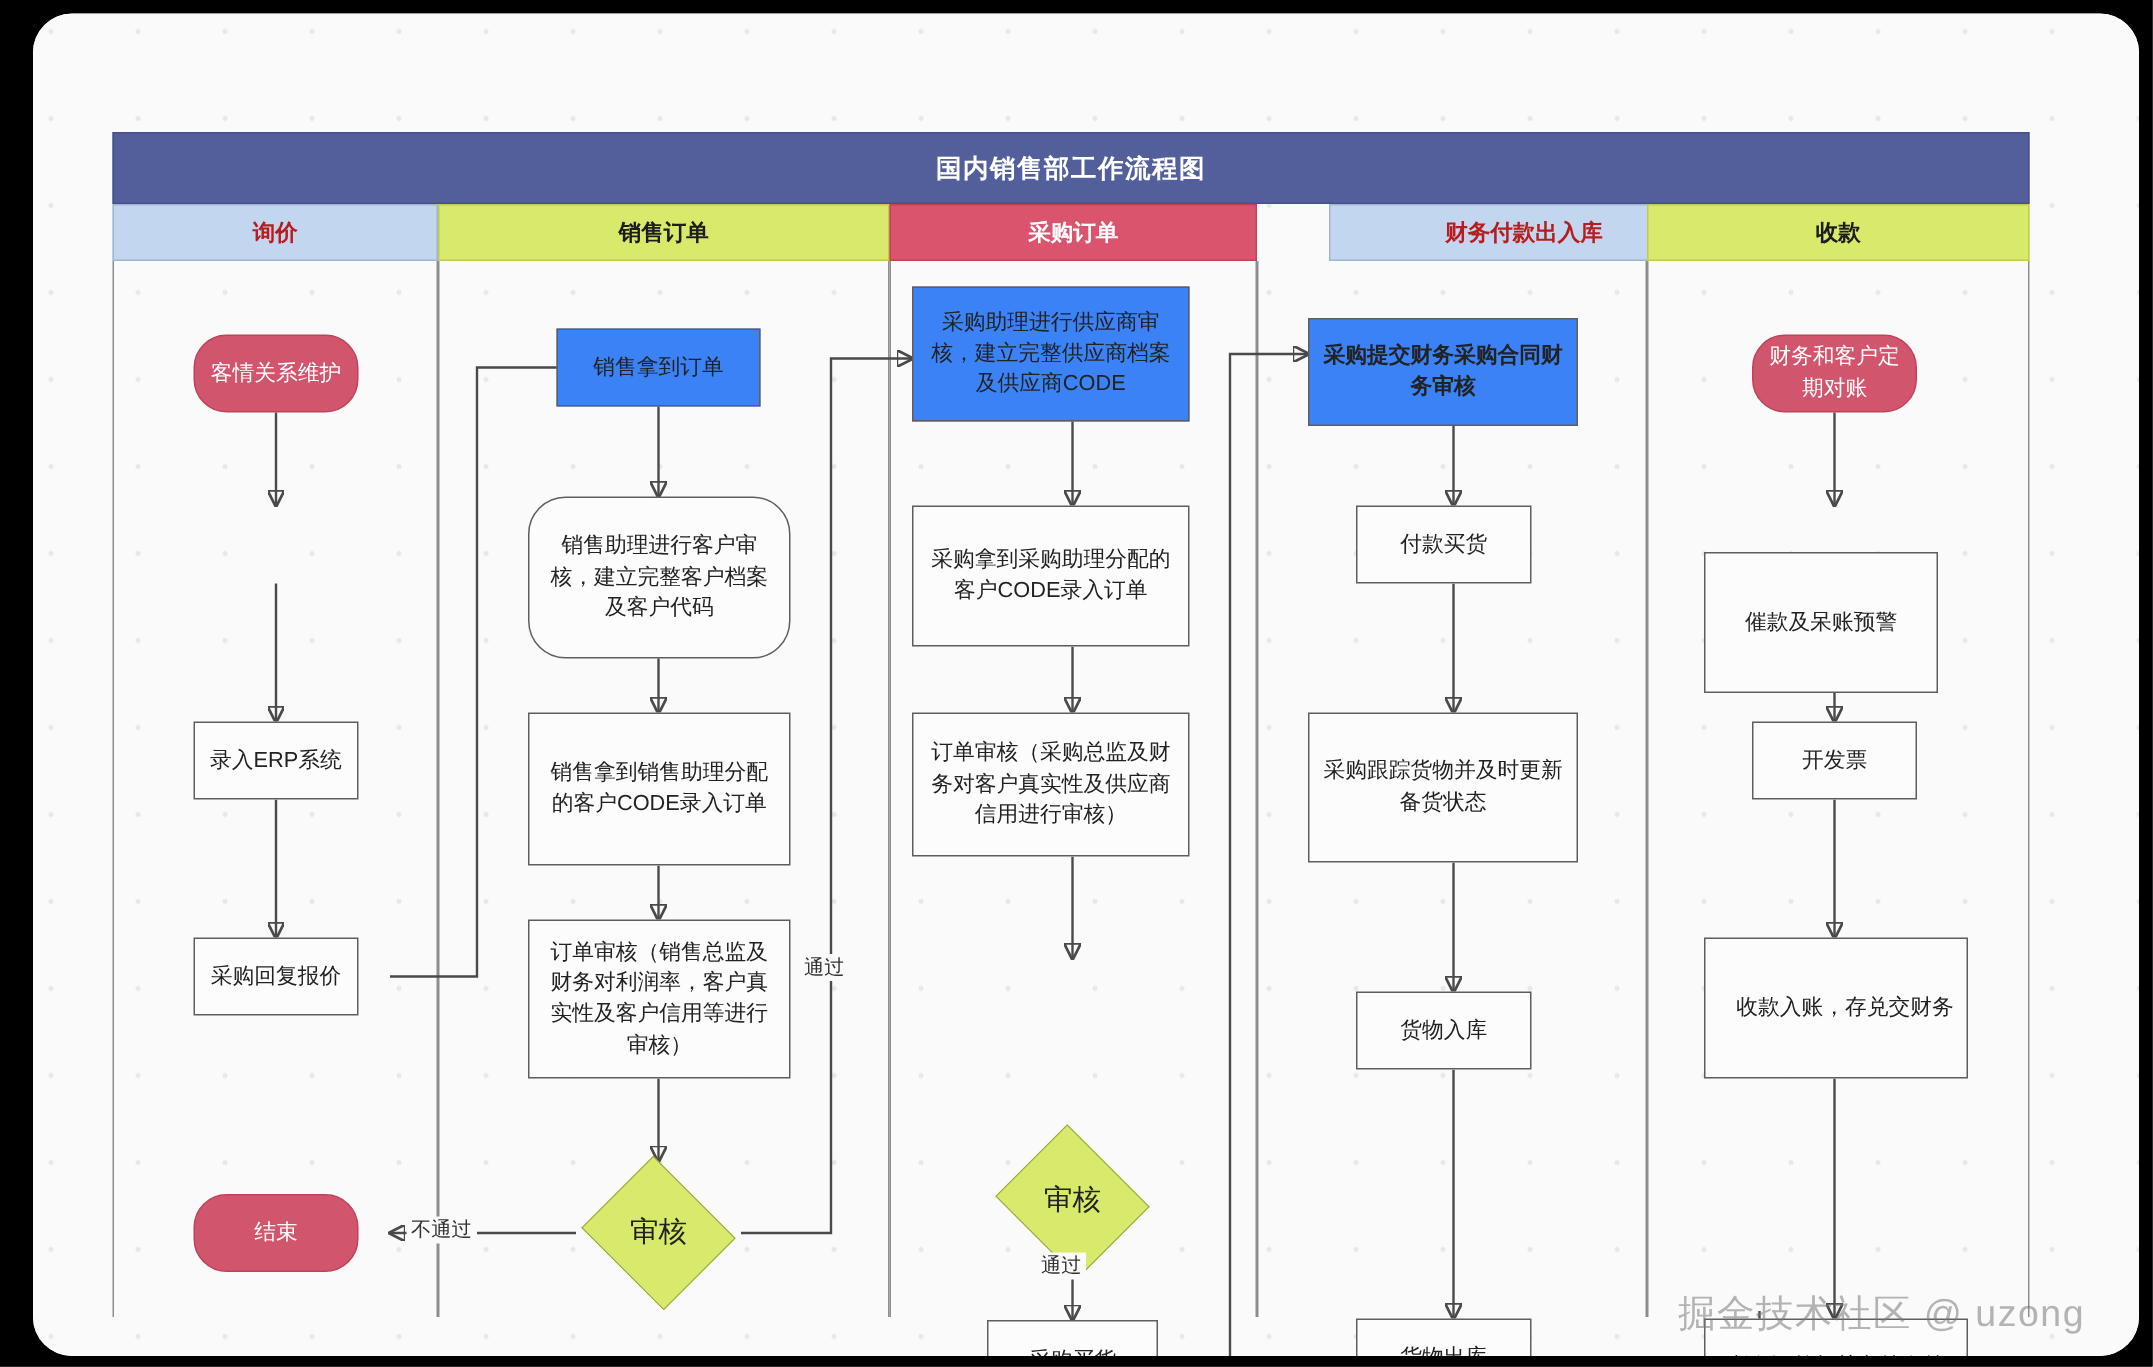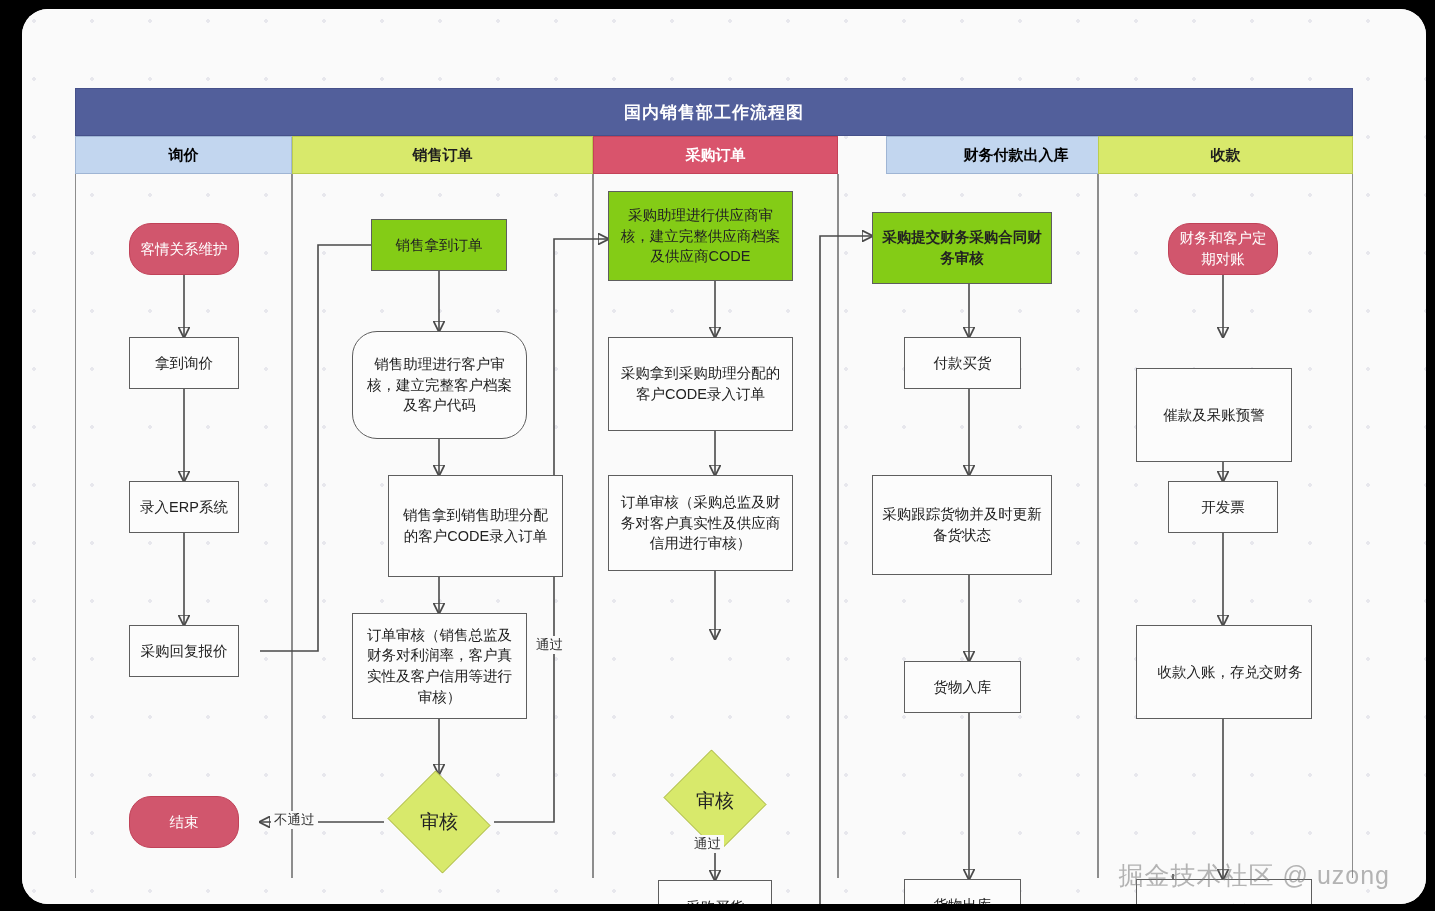--- a/index.html
+++ b/index.html
@@ -45,21 +45,21 @@
     color: #ffffff; font-size: 17px; font-weight: 700; letter-spacing: 1px;
   }
 
   .lanes-head { position: absolute; left: 0; top: 48px; height: 38px; width: 1278px; }
   .lane-head {
     position: absolute; top: 0; height: 38px;
     display: flex; align-items: center; justify-content: center;
     font-size: 15px; font-weight: 700; color: #222;
     border: 1px solid #9aa0b0;
   }
-  .lane-head.blue { background: #c2d6ef; border-color: #9fb5d4; color: #000000; }
+  .lane-head.blue { background: #c2d6ef; border-color: #9fb5d4; color: #b91c1c; }
   .lane-head.green { background: #d8e96b; border-color: #bccd4f; color: #1d1d1d; }
   .lane-head.pink { background: #d9546c; border-color: #c44258; color: #ffffff; }
 
   .lanes-body { position: absolute; left: 0; top: 86px; height: 704px; width: 1278px; }
   .lane-col {
     position: absolute; top: 0; height: 704px;
     border-left: 1px solid #8d8d8d;
     border-right: 1px solid #8d8d8d;
     background: transparent;
   }
@@ -71,21 +71,21 @@
     text-align: center;
     font-size: 14.5px;
     line-height: 1.42;
     color: #222;
     padding: 4px 8px;
   }
   .node.proc {
     background: #fcfcfc;
     border: 1px solid #5e5e5e;
   }
-  .node.proc.shaded { background: #84cc16; }
+  .node.proc.shaded { background: #3b82f6; }
   .node.term {
     background: #d1566d;
     border: 1px solid #c04258;
     border-radius: 22px;
     color: #ffffff;
     font-size: 14.5px;
   }
   .node.decision {
     background: transparent; border: none; padding: 0;
   }
@@ -185,28 +185,27 @@
 
           <line x1="1148" y1="101" x2="1148" y2="163" marker-end="url(#ah)"></line>
           <line x1="1148" y1="257" x2="1148" y2="307" marker-end="url(#ah)"></line>
           <line x1="1148" y1="359" x2="1148" y2="451" marker-end="url(#ah)"></line>
           <line x1="1148" y1="545" x2="1148" y2="705" marker-end="url(#ah)"></line>
 
           <line x1="1098" y1="700" x2="1098" y2="790"></line>
         </svg>
 
         <div class="node term" style="left:54px;  top:49px;  width:110px; height:52px;">客情关系维护</div>
-        <div class="node proc" style="left:54px;  top:163px; width:110px; height:52px;">拿到询价</div>
         <div class="node proc" style="left:54px;  top:307px; width:110px; height:52px;">录入ERP系统</div>
         <div class="node proc" style="left:54px;  top:451px; width:110px; height:52px;">采购回复报价</div>
         <div class="node term" style="left:54px;  top:622px; width:110px; height:52px;">结束</div>
 
         <div class="node proc shaded" style="left:296px; top:45px;  width:136px; height:52px;">销售拿到订单</div>
         <div class="node proc" style="left:277px; top:157px; width:175px; height:108px;border-radius:25px;">销售助理进行客户审核，建立完整客户档案及客户代码</div>
-        <div class="node proc" style="left:277px; top:301px; width:175px; height:102px;margin-left:36px;">销售拿到销售助理分配的客户CODE录入订单</div>
+        <div class="node proc" style="left:277px; top:301px; width:175px; height:102px;">销售拿到销售助理分配的客户CODE录入订单</div>
         <div class="node proc" style="left:277px; top:439px; width:175px; height:106px;">订单审核（销售总监及财务对利润率，客户真实性及客户信用等进行审核）</div>
         <div class="node decision" style="left:309px; top:600px; width:110px; height:96px;">
           <span class="dia"></span>
           <span class="dl">审核</span>
         </div>
 
         <div class="node proc shaded" style="left:533px; top:17px;  width:185px; height:90px;">采购助理进行供应商审核，建立完整供应商档案及供应商CODE</div>
         <div class="node proc" style="left:533px; top:163px; width:185px; height:94px;">采购拿到采购助理分配的客户CODE录入订单</div>
         <div class="node proc" style="left:533px; top:301px; width:185px; height:96px;">订单审核（采购总监及财务对客户真实性及供应商信用进行审核）</div>
         <div class="node decision" style="left:585px; top:579px; width:110px; height:96px;">

